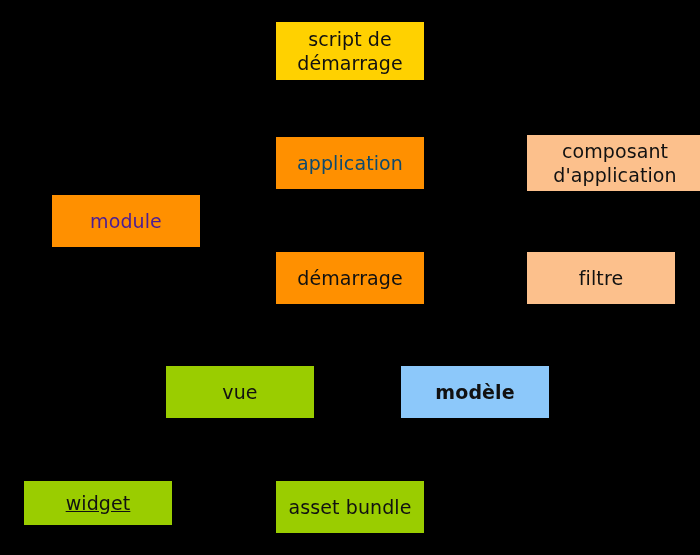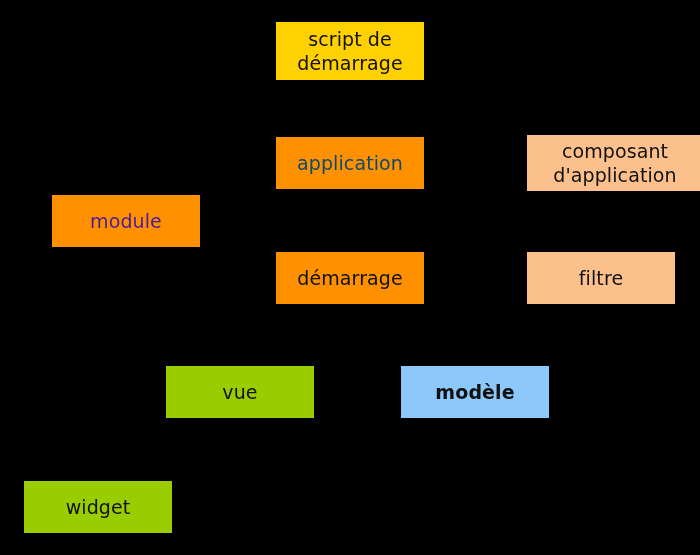--- a/index.html
+++ b/index.html
@@ -41,14 +41,15 @@
     <div class="node" style="left: 276px; top: 22px; width: 148px; height: 58px; background: rgb(255, 209, 0); color: rgb(17, 17, 17);">script de
 démarrage</div>
     <div class="node" style="left: 276px; top: 137px; width: 148px; height: 52px; background: rgb(255, 144, 0); color: #0c4a6e;">application</div>
     <div class="node" style="left: 527px; top: 135px; width: 176px; height: 56px; background: rgb(252, 192, 140); color: rgb(17, 17, 17);">composant
 d'application</div>
     <div class="node" style="left: 24px; top: 195px; width: 148px; height: 52px; background: rgb(255, 144, 0); color: #4c1d95; margin-left: 28px;">module</div>
     <div class="node" style="left: 276px; top: 252px; width: 148px; height: 52px; background: rgb(255, 144, 0); color: rgb(17, 17, 17);">démarrage</div>
     <div class="node" style="left: 527px; top: 252px; width: 148px; height: 52px; background: rgb(252, 192, 140); color: rgb(17, 17, 17); text-align: right;">filtre</div>
     <div class="node" style="left: 166px; top: 366px; width: 148px; height: 52px; background: rgb(154, 205, 0); color: rgb(17, 17, 17);">vue</div>
     <div class="node" style="left: 401px; top: 366px; width: 148px; height: 52px; background: rgb(140, 200, 250); color: rgb(17, 17, 17); font-weight: bold;">modèle</div>
-    <div class="node" style="left: 24px; top: 481px; width: 148px; height: 52px; background: rgb(154, 205, 0); color: rgb(17, 17, 17);">widget</div>
+    <div class="node" style="left: 24px; top: 481px; width: 148px; height: 44px; background: rgb(154, 205, 0); color: rgb(17, 17, 17); text-decoration: underline;">widget</div>
+    <div class="node" style="left: 276px; top: 481px; width: 148px; height: 52px; background: rgb(154, 205, 0); color: rgb(17, 17, 17);">asset bundle</div>
   </div>
 
 </body></html>

